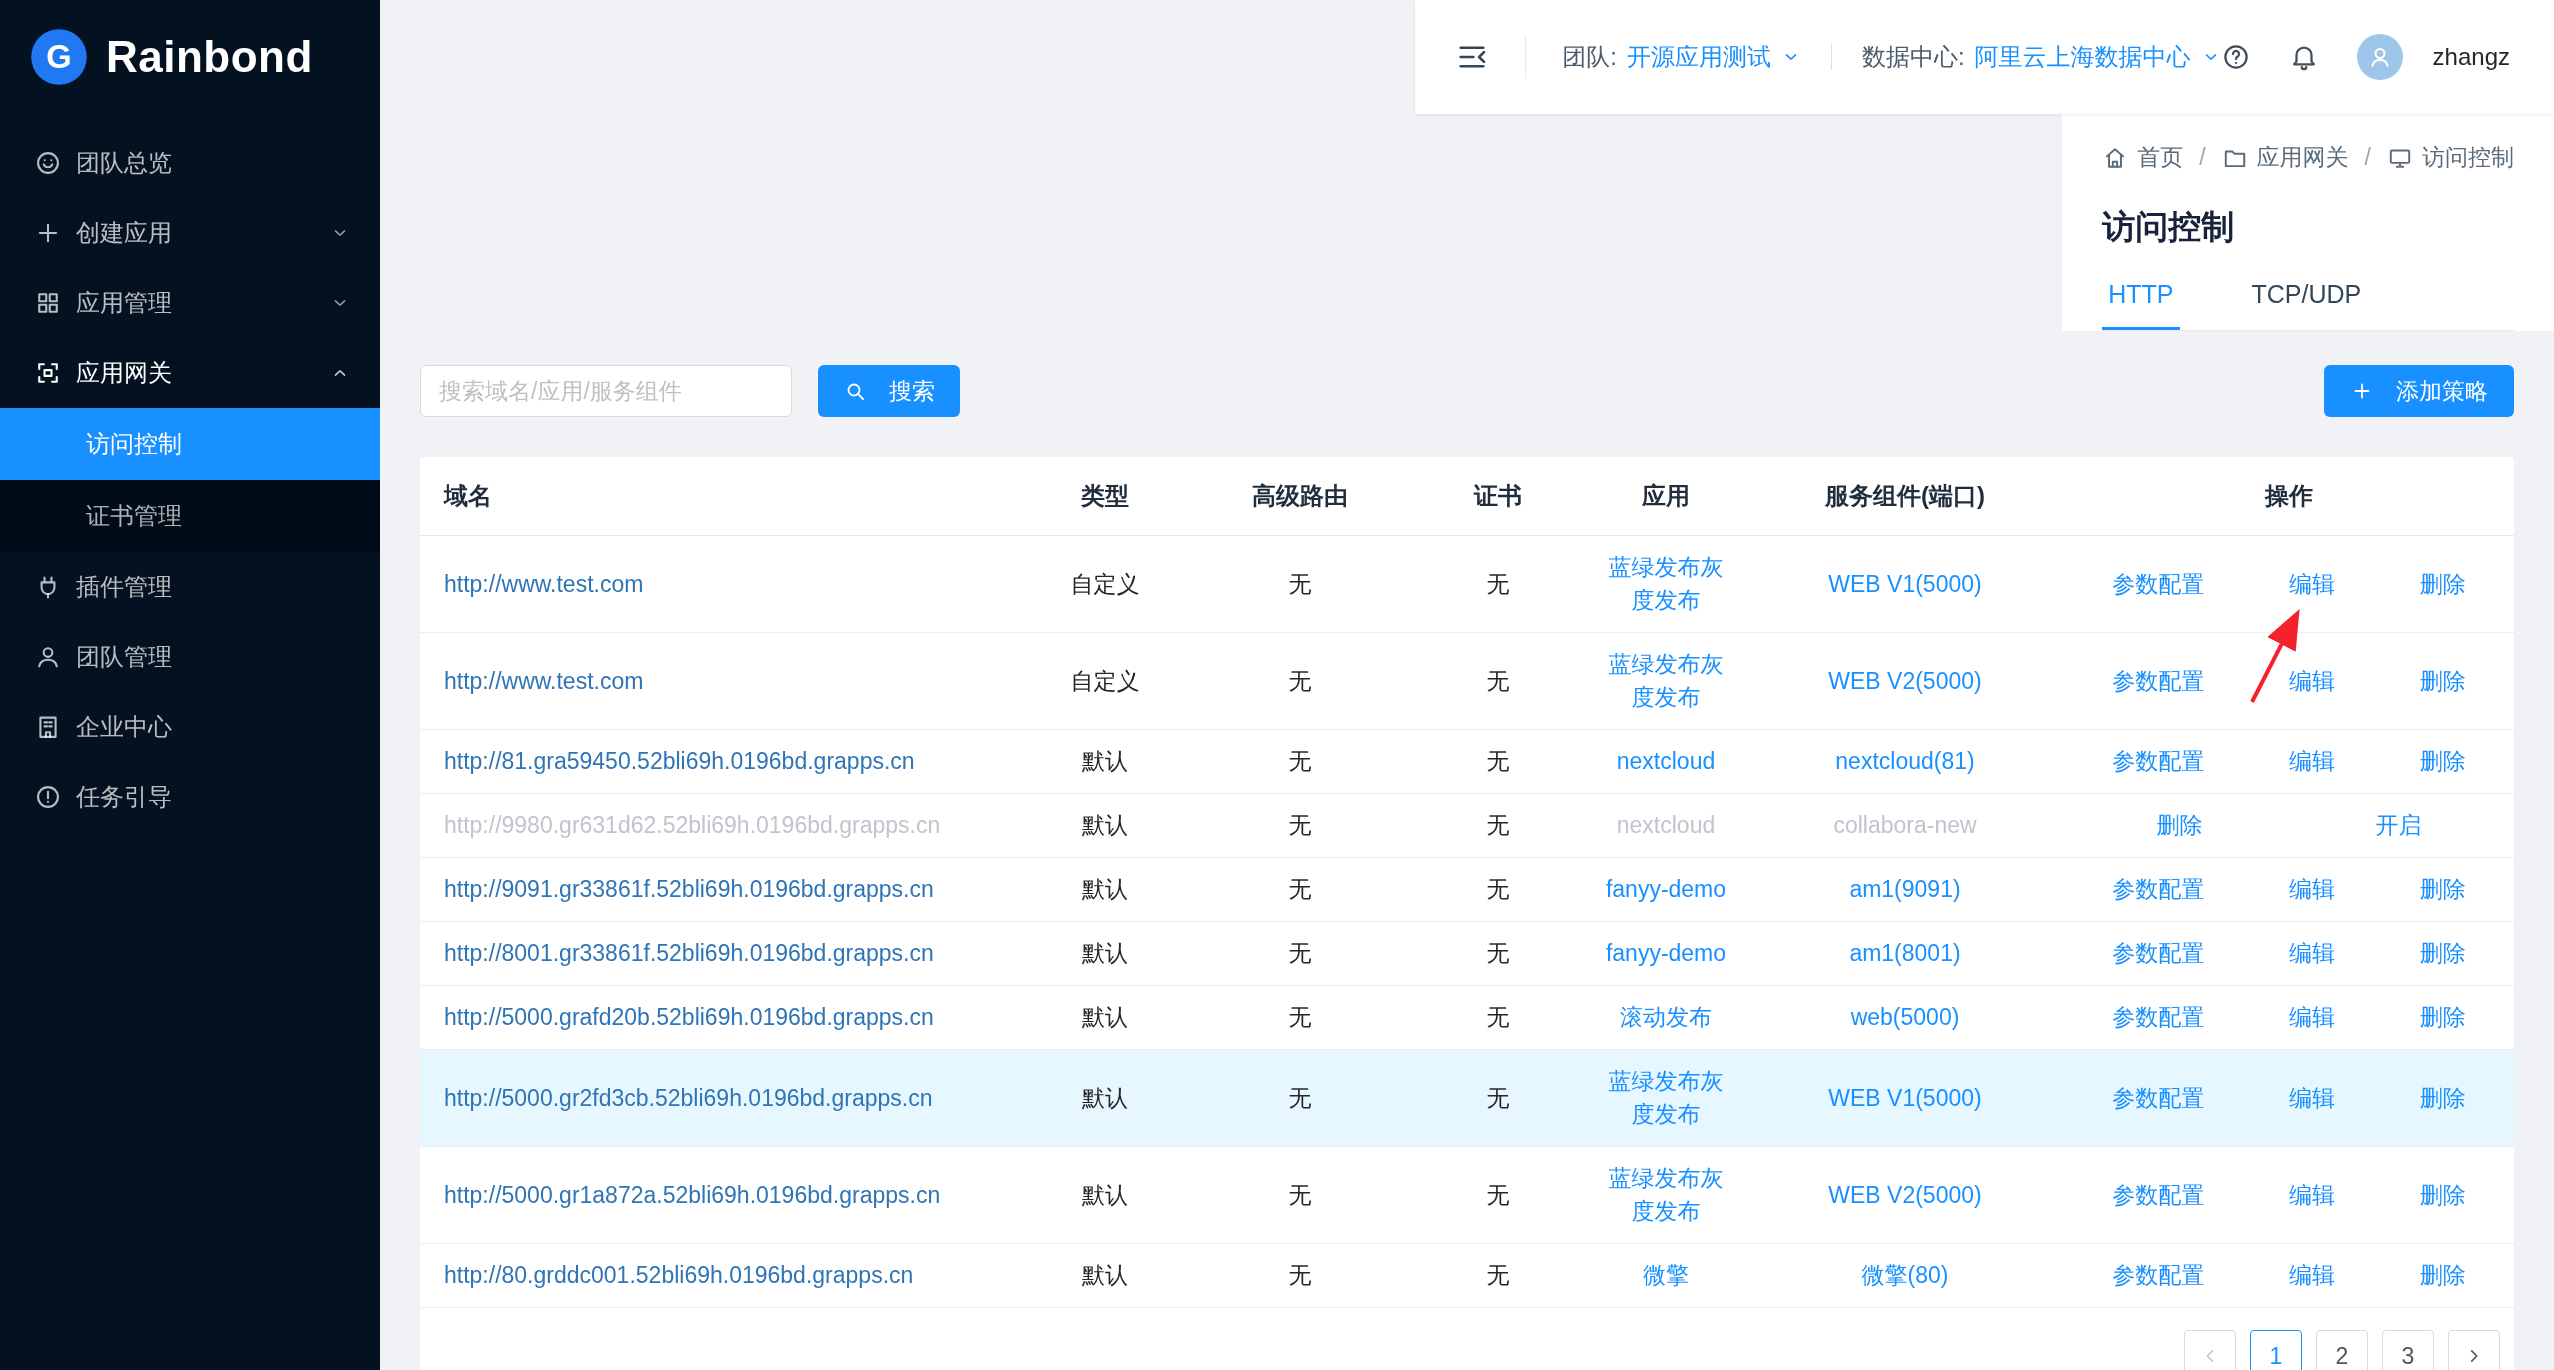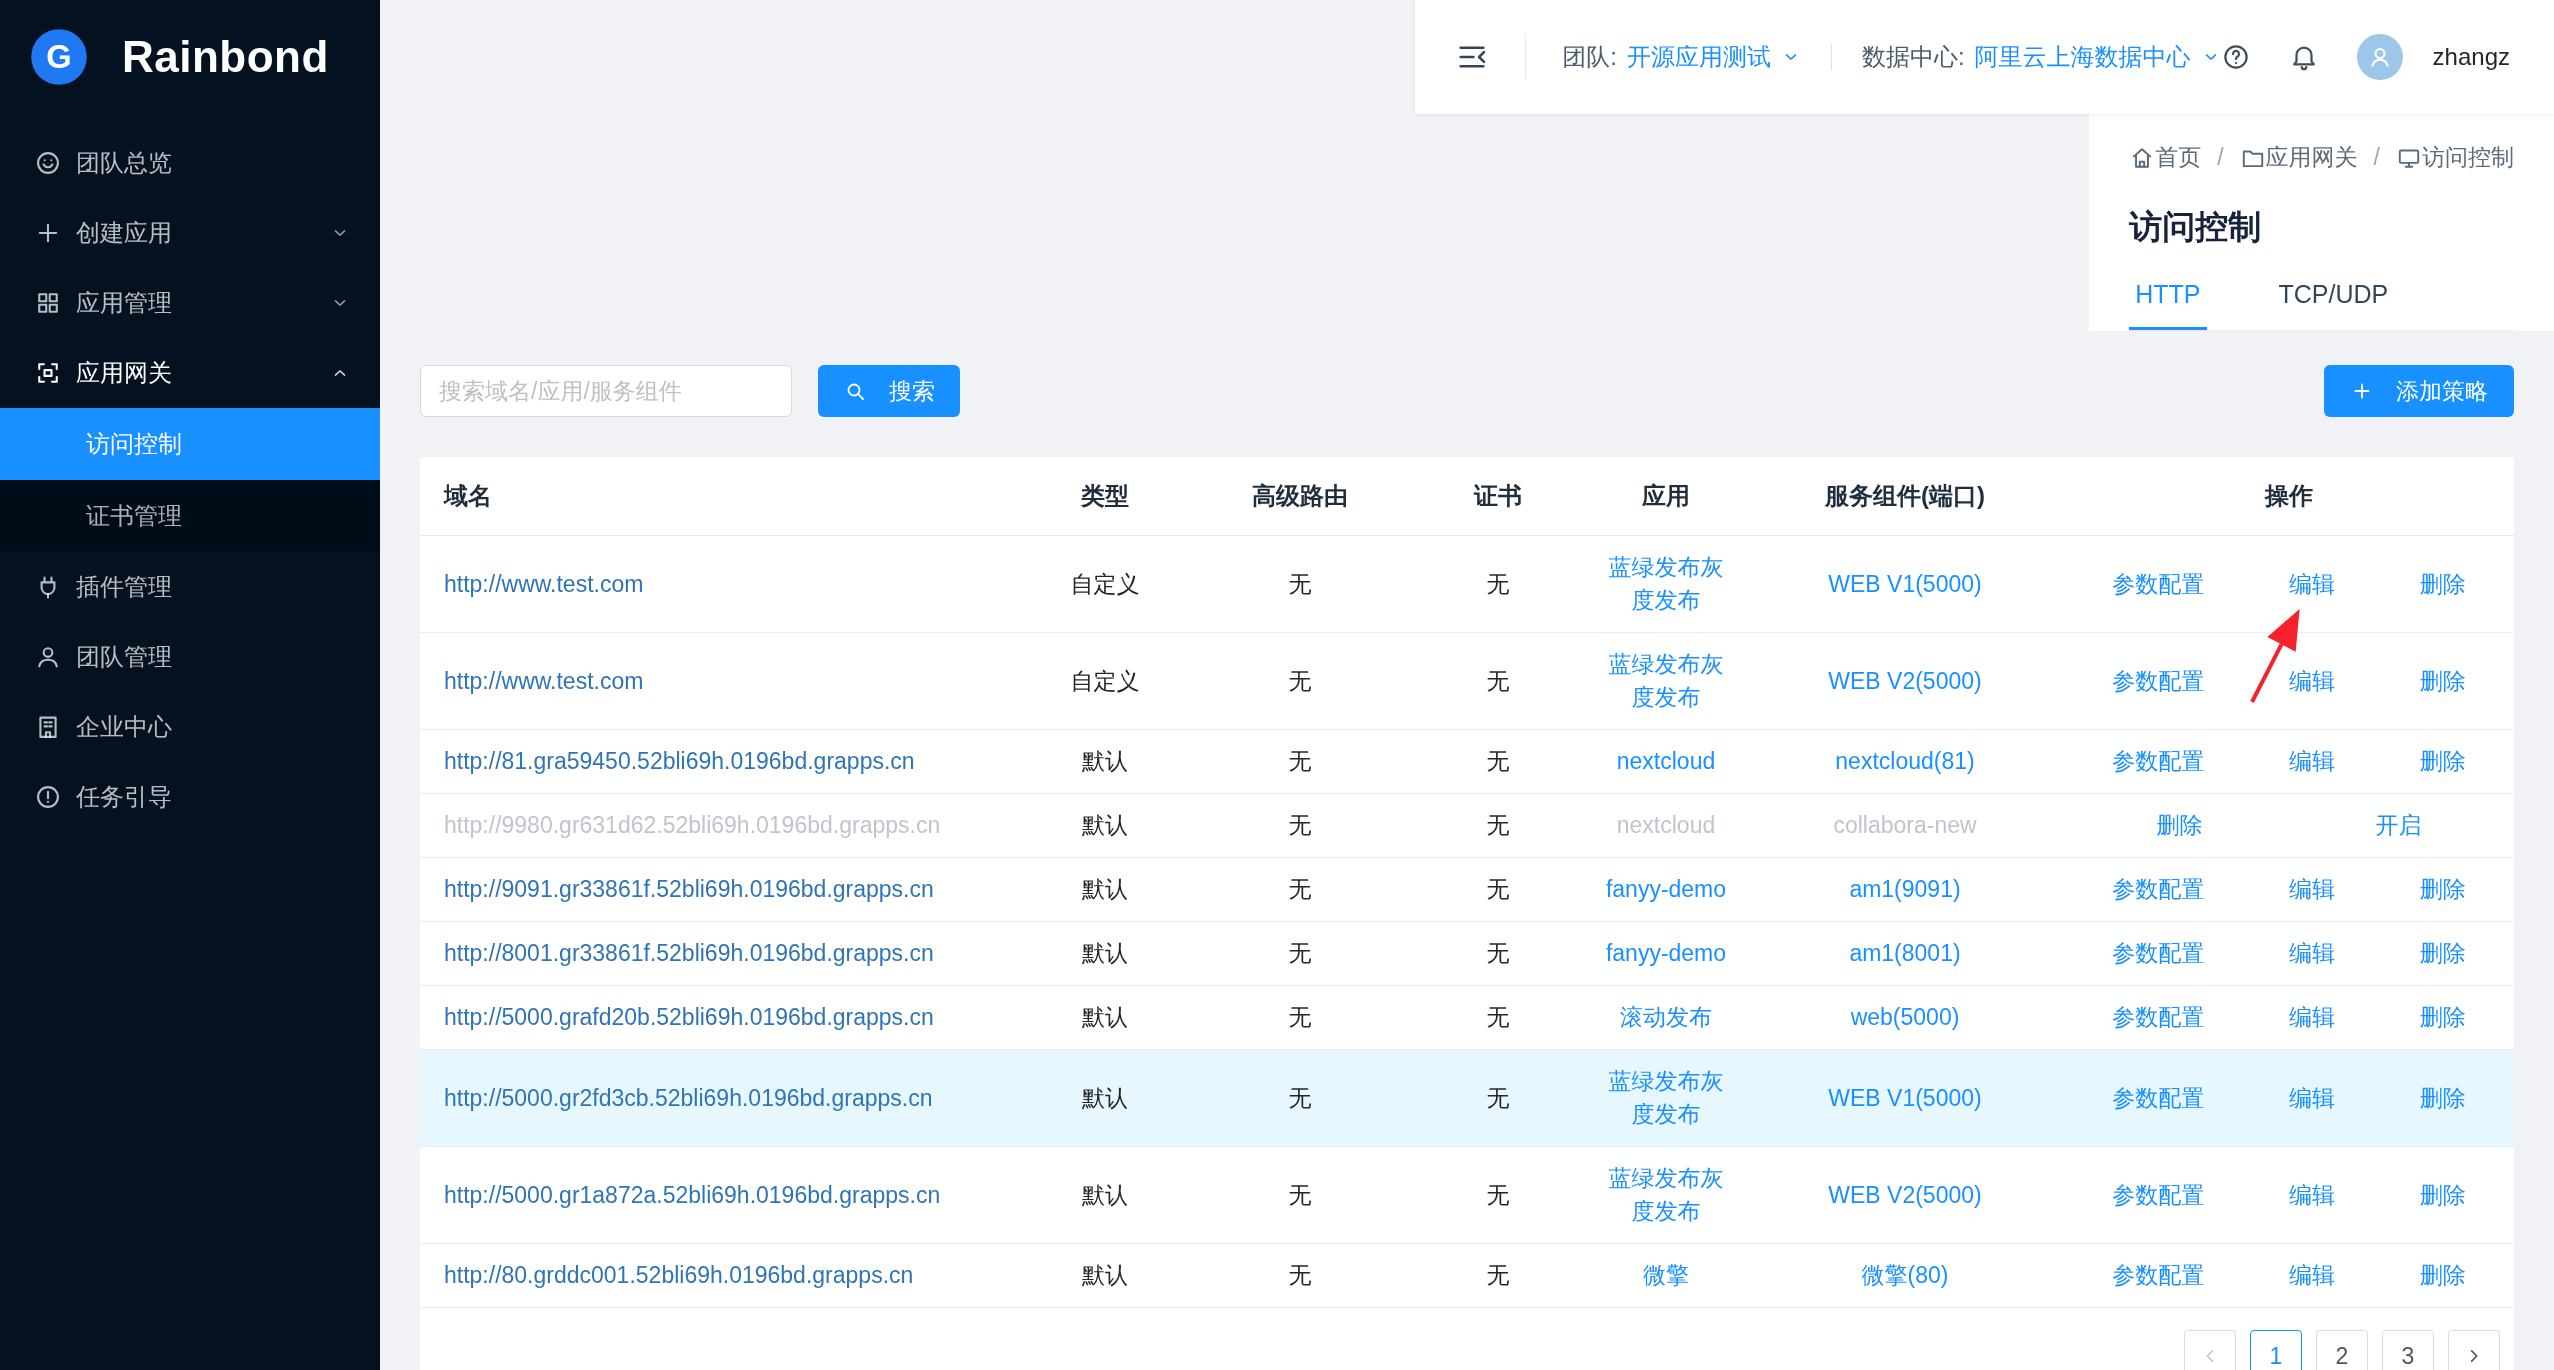--- a/index.html
+++ b/index.html
@@ -4,21 +4,21 @@
 <style>
   *{margin:0;padding:0;box-sizing:border-box;}
   html,body{width:2554px;height:1370px;}
   body{overflow:hidden;font-family:"Liberation Sans","DejaVu Sans",sans-serif;font-size:23px;color:#262626;background:#f0f2f5;display:flex;position:relative;}
   svg{display:block;}
 
   
   .sidebar{width:380px;flex:0 0 380px;background:#041120;color:rgba(255,255,255,.72);display:flex;flex-direction:column;}
   .logo{height:114px;display:flex;align-items:center;padding-left:30px;gap:18px;cursor:pointer;}
   .logo-badge,.logo-badge svg{width:58px;height:58px;}
-  .logo-text{font-size:44px;font-weight:700;color:#fff;letter-spacing:.5px;margin-left:16px;}
+  .logo-text{font-size:44px;font-weight:700;color:#fff;letter-spacing:.5px;}
   .menu{padding-top:14px;}
   .menu-item{height:70px;display:flex;align-items:center;gap:14px;padding:0 30px 0 34px;font-size:24px;cursor:pointer;}
   .menu-item.selected{color:#fff;}
   .mi-icon,.mi-icon svg{width:28px;height:28px;}
   .mi-icon{flex:0 0 28px;}
   .mi-chev{margin-left:auto;opacity:.8;}
   .mi-chev,.mi-chev svg{width:20px;height:20px;}
   .submenu{background:#000c17;}
   .submenu-item{height:72px;display:flex;align-items:center;padding-left:86px;font-size:24px;cursor:pointer;color:rgba(255,255,255,.68);}
   .submenu-item.active{background:#1890ff;color:#fff;}
@@ -39,21 +39,21 @@
   .topbar-right{margin-left:auto;display:flex;align-items:center;gap:38px;}
   .tb-icon{color:#404f5e;cursor:pointer;}
   .tb-icon,.tb-icon svg{width:30px;height:30px;}
   .user-wrap{display:flex;align-items:center;gap:30px;cursor:pointer;}
   .avatar{width:46px;height:46px;border-radius:50%;background:#9ec5ea;color:#fff;display:flex;align-items:center;justify-content:center;overflow:hidden;}
   .avatar svg{width:28px;height:28px;}
   .username{color:#262626;font-size:24px;}
 
   .page-head{background:#fff;padding:28px 40px 0;}
   .breadcrumb{display:flex;align-items:center;gap:14px;color:#5a6b7b;font-size:23px;}
-  .bc-item{display:flex;align-items:center;cursor:pointer;}
+  .bc-item{display:flex;align-items:center;gap:9px;cursor:pointer;}
   .bc-icon,.bc-icon svg{width:26px;height:26px;}
   .bc-sep{color:#9aa5af;margin:0 2px;}
   .page-title{margin-top:32px;font-size:33px;font-weight:600;color:#17233d;}
   .tabs{margin-top:30px;display:flex;border-bottom:1px solid #e8e8e8;}
   .tab{padding:0 6px 18px;margin-right:66px;font-size:25px;color:#314659;cursor:pointer;border-bottom:3px solid transparent;}
   .tab.active{color:#1890ff;border-bottom-color:#1890ff;}
 
   
   .content{flex:1;padding:34px 40px 0;min-height:0;}
   .toolbar{display:flex;align-items:center;}

